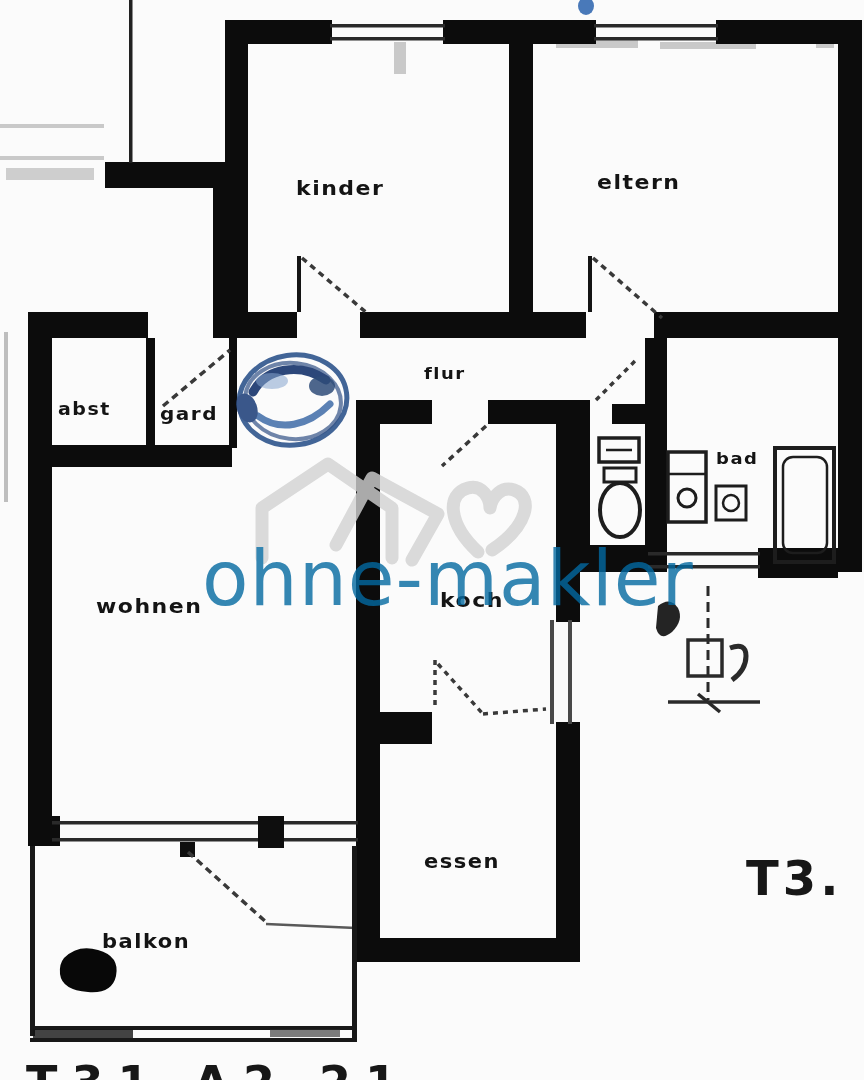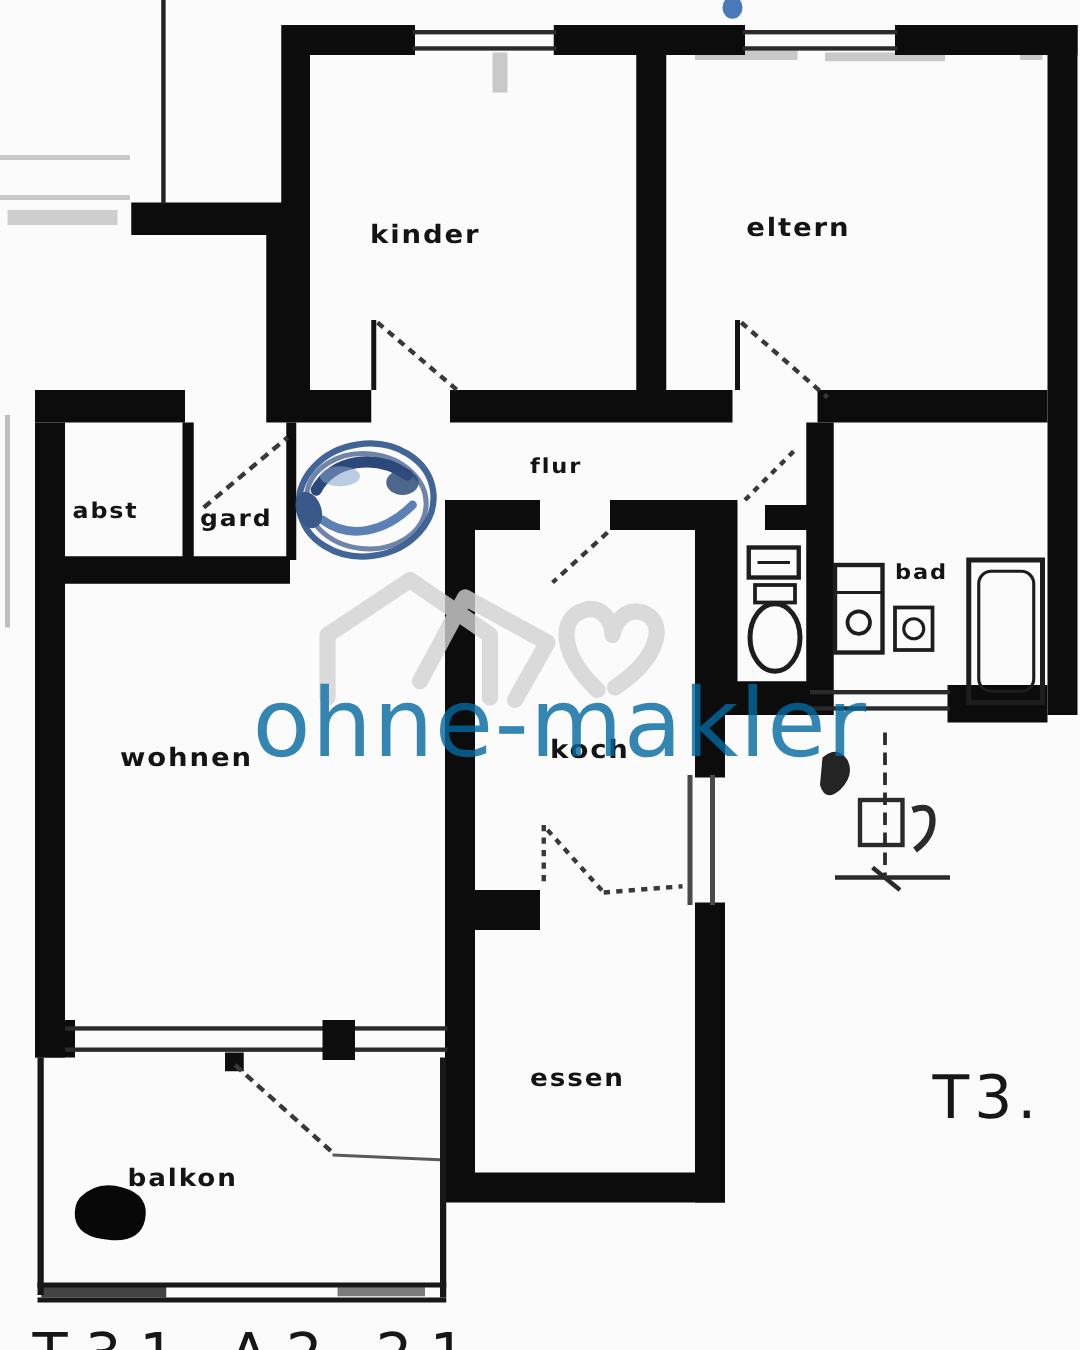--- a/index.html
+++ b/index.html
@@ -14,21 +14,21 @@
   
   .scan-layer{position:absolute;inset:0;filter:blur(0.55px) contrast(1.02);}
   .plan-svg{position:absolute;left:0;top:0;}
   .room-label{
     position:absolute;color:#161616;
     letter-spacing:1.5px;font-weight:bold;
     transform:scaleY(0.92);
     white-space:nowrap;
   }
   .code-text{
-    position:absolute;color:#191919;font-weight:normal;
+    position:absolute;color:#191919;font-weight:bold;
     white-space:nowrap;
   }
   #code-bottom{left:26px;top:1056px;font-size:46px;letter-spacing:14px;}
   #code-right{left:746px;top:850px;font-size:48px;letter-spacing:4px;}
   
   .watermark-layer{position:absolute;inset:0;pointer-events:none;opacity:0.8;}
   #wm-text{
     position:absolute;left:202px;top:534px;
     font-size:76px;color:#0369a1;letter-spacing:1px;
     font-weight:normal;white-space:nowrap;

